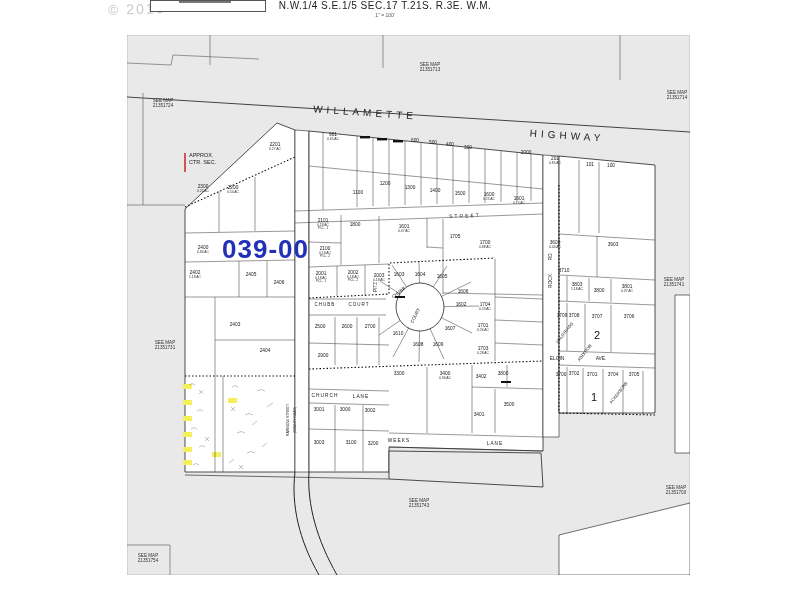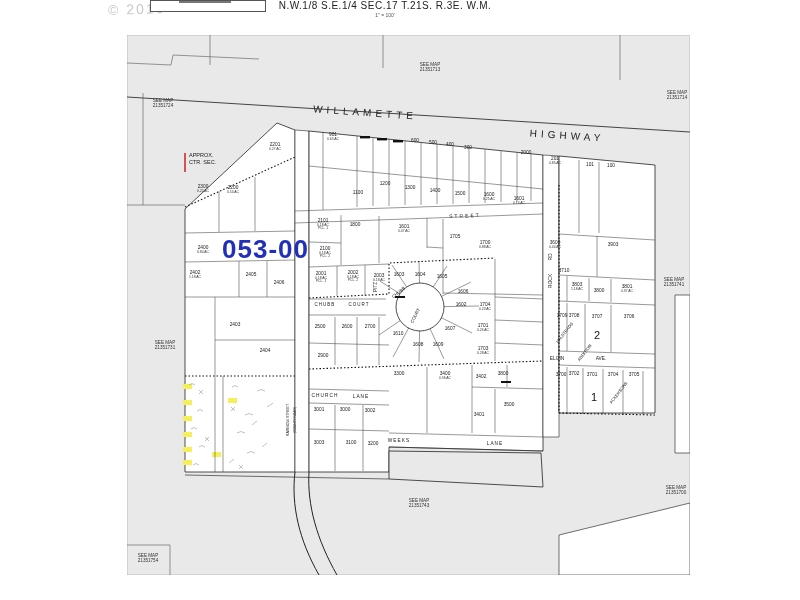--- a/index.html
+++ b/index.html
@@ -34,21 +34,21 @@
 
 <div id="page">
 
   <div id="copyright">© 2016</div>
 
   <div id="stampbox">
     <div class="smudge"></div>
   </div>
 
   <div id="hdr">
-    <div class="l1">N.W.1/8 S.E.1/4 SEC.17 T.21S. R.3E. W.M.</div>
+    <div class="l1">N.W.1/4 S.E.1/5 SEC.17 T.21S. R.3E. W.M.</div>
     <div class="l3">1" = 100'</div>
   </div>
 
   <div id="map">
     <svg width="563" height="540" viewBox="0 0 563 540">
 
       <rect x="0" y="0" width="563" height="540" fill="#e9e9e9" stroke="#bcbcbc" stroke-width="1"></rect>
 
       <g stroke="#555" stroke-width="0.6" fill="none">
         <path d="M0,28 L44,30 L46,20 L132,24"></path>
@@ -140,21 +140,21 @@
         <path d="M62,350 q3,-3 6,0 M105,352 q3,-3 6,0 M70,376 q3,-3 6,0 M118,380 q4,-3 8,0
                  M64,394 q3,-3 6,0 M110,398 q4,-3 8,0 M72,412 q3,-3 6,0 M120,418 q4,-3 8,0
                  M66,430 q3,-3 6,0 M130,356 q4,-3 8,0 M140,372 l6,-4 M125,390 l5,-4 M102,428 l5,-4 M135,412 l5,-4"></path>
         <path d="M72,355 l4,4 m0,-4 l-4,4 M104,372 l4,4 m0,-4 l-4,4 M78,402 l4,4 m0,-4 l-4,4 M112,430 l4,4 m0,-4 l-4,4"></path>
       </g>
 
       <line x1="58" y1="118" x2="58" y2="137" stroke="#cc2222" stroke-width="1.5"></line>
     </svg>
 
     <div id="labels">
-      <div class="district">053-00</div>
+      <div class="district">039-00</div>
       <div class="approx">
         <div>APPROX.</div>
         <div>CTR. SEC.</div>
       </div>
     <div class="lbl parcel" style="left: 148px; top: 112px; transform: translate(-50%, -50%);">
           <div class="pn">2201</div>
           <div class="pa">0.27 AC</div>
         </div>
         <div class="lbl parcel" style="left: 76px; top: 154px; transform: translate(-50%, -50%);">
           <div class="pn">2300</div>

